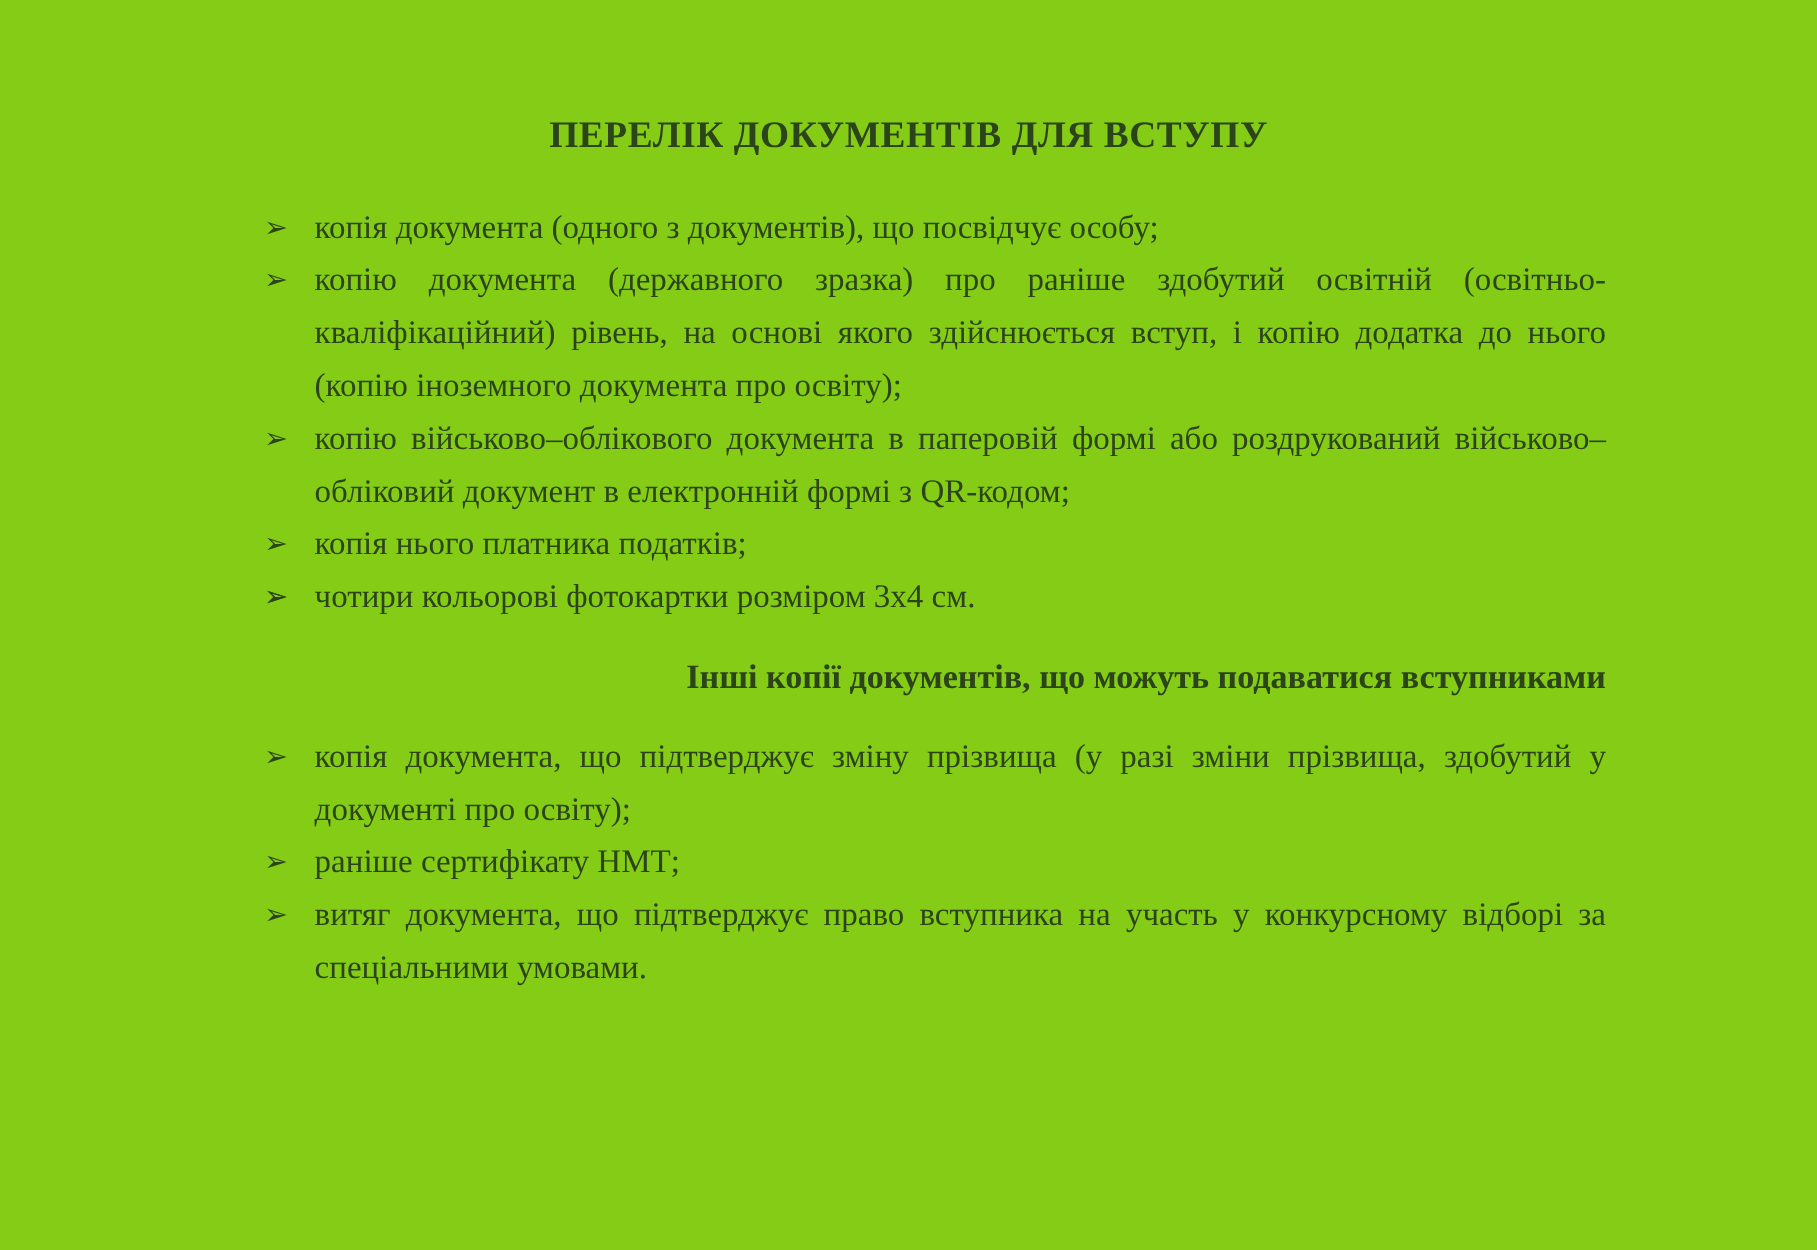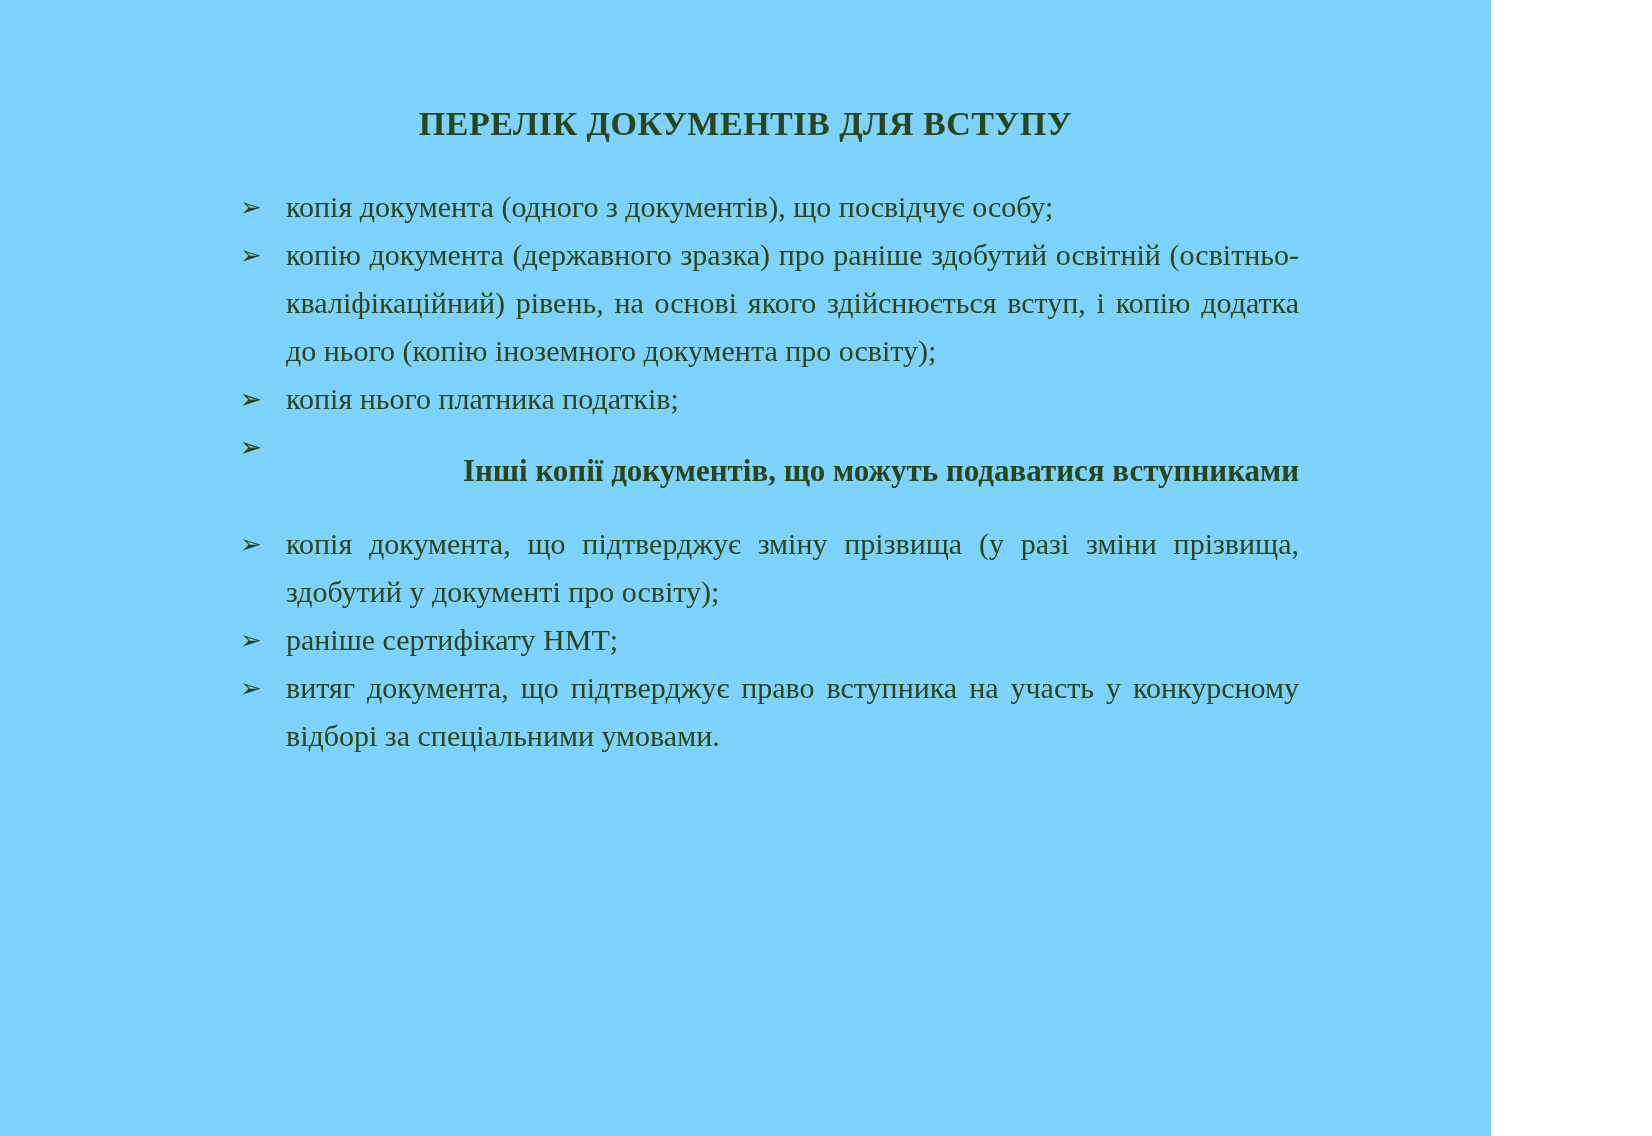--- a/index.html
+++ b/index.html
@@ -1,23 +1,23 @@
 <!DOCTYPE html>
 <html><head>
 <meta charset="utf-8">
 <style>
   html, body {
     margin: 0;
     padding: 0;
   }
   .page {
     position: relative;
-    width: 1491px;
+    width: 1652px;
     height: 1136px;
-    background: #7dd3fc;
+    background: #84cc16;
     font-family: "Liberation Serif", "DejaVu Serif", serif;
     color: #2c4419;
     overflow: hidden;
     box-sizing: border-box;
   }
   .content {
     padding: 104px 192px 0 240px;
   }
   .doc-title {
     font-size: 34px;
@@ -68,30 +68,32 @@
       <li>
         <span class="bullet">➢</span>
         <span>копія документа (одного з документів), що посвідчує особу;</span>
       </li>
       <li>
         <span class="bullet">➢</span>
         <span>копію документа (державного зразка) про раніше здобутий освітній (освітньо-кваліфікаційний) рівень, на основі якого здійснюється вступ, і копію додатка до нього (копію іноземного документа про освіту);</span>
       </li>
       <li>
         <span class="bullet">➢</span>
+        <span>копію військово–облікового документа в паперовій формі або роздрукований військово–обліковий документ в електронній формі з QR-кодом;</span>
       </li>
       <li>
         <span class="bullet">➢</span>
         <span>копія нього платника податків;</span>
       </li>
       <li>
         <span class="bullet">➢</span>
       </li>
       <li>
         <span class="bullet">➢</span>
+        <span>чотири кольорові фотокартки розміром 3х4 см.</span>
       </li>
     </ul>
 
     <h2 class="doc-subheading">Інші копії документів, що можуть подаватися вступниками</h2>
 
     <ul class="doc-list">
       <li>
         <span class="bullet">➢</span>
         <span>копія документа, що підтверджує зміну прізвища (у разі зміни прізвища, здобутий у документі про освіту);</span>
       </li>

